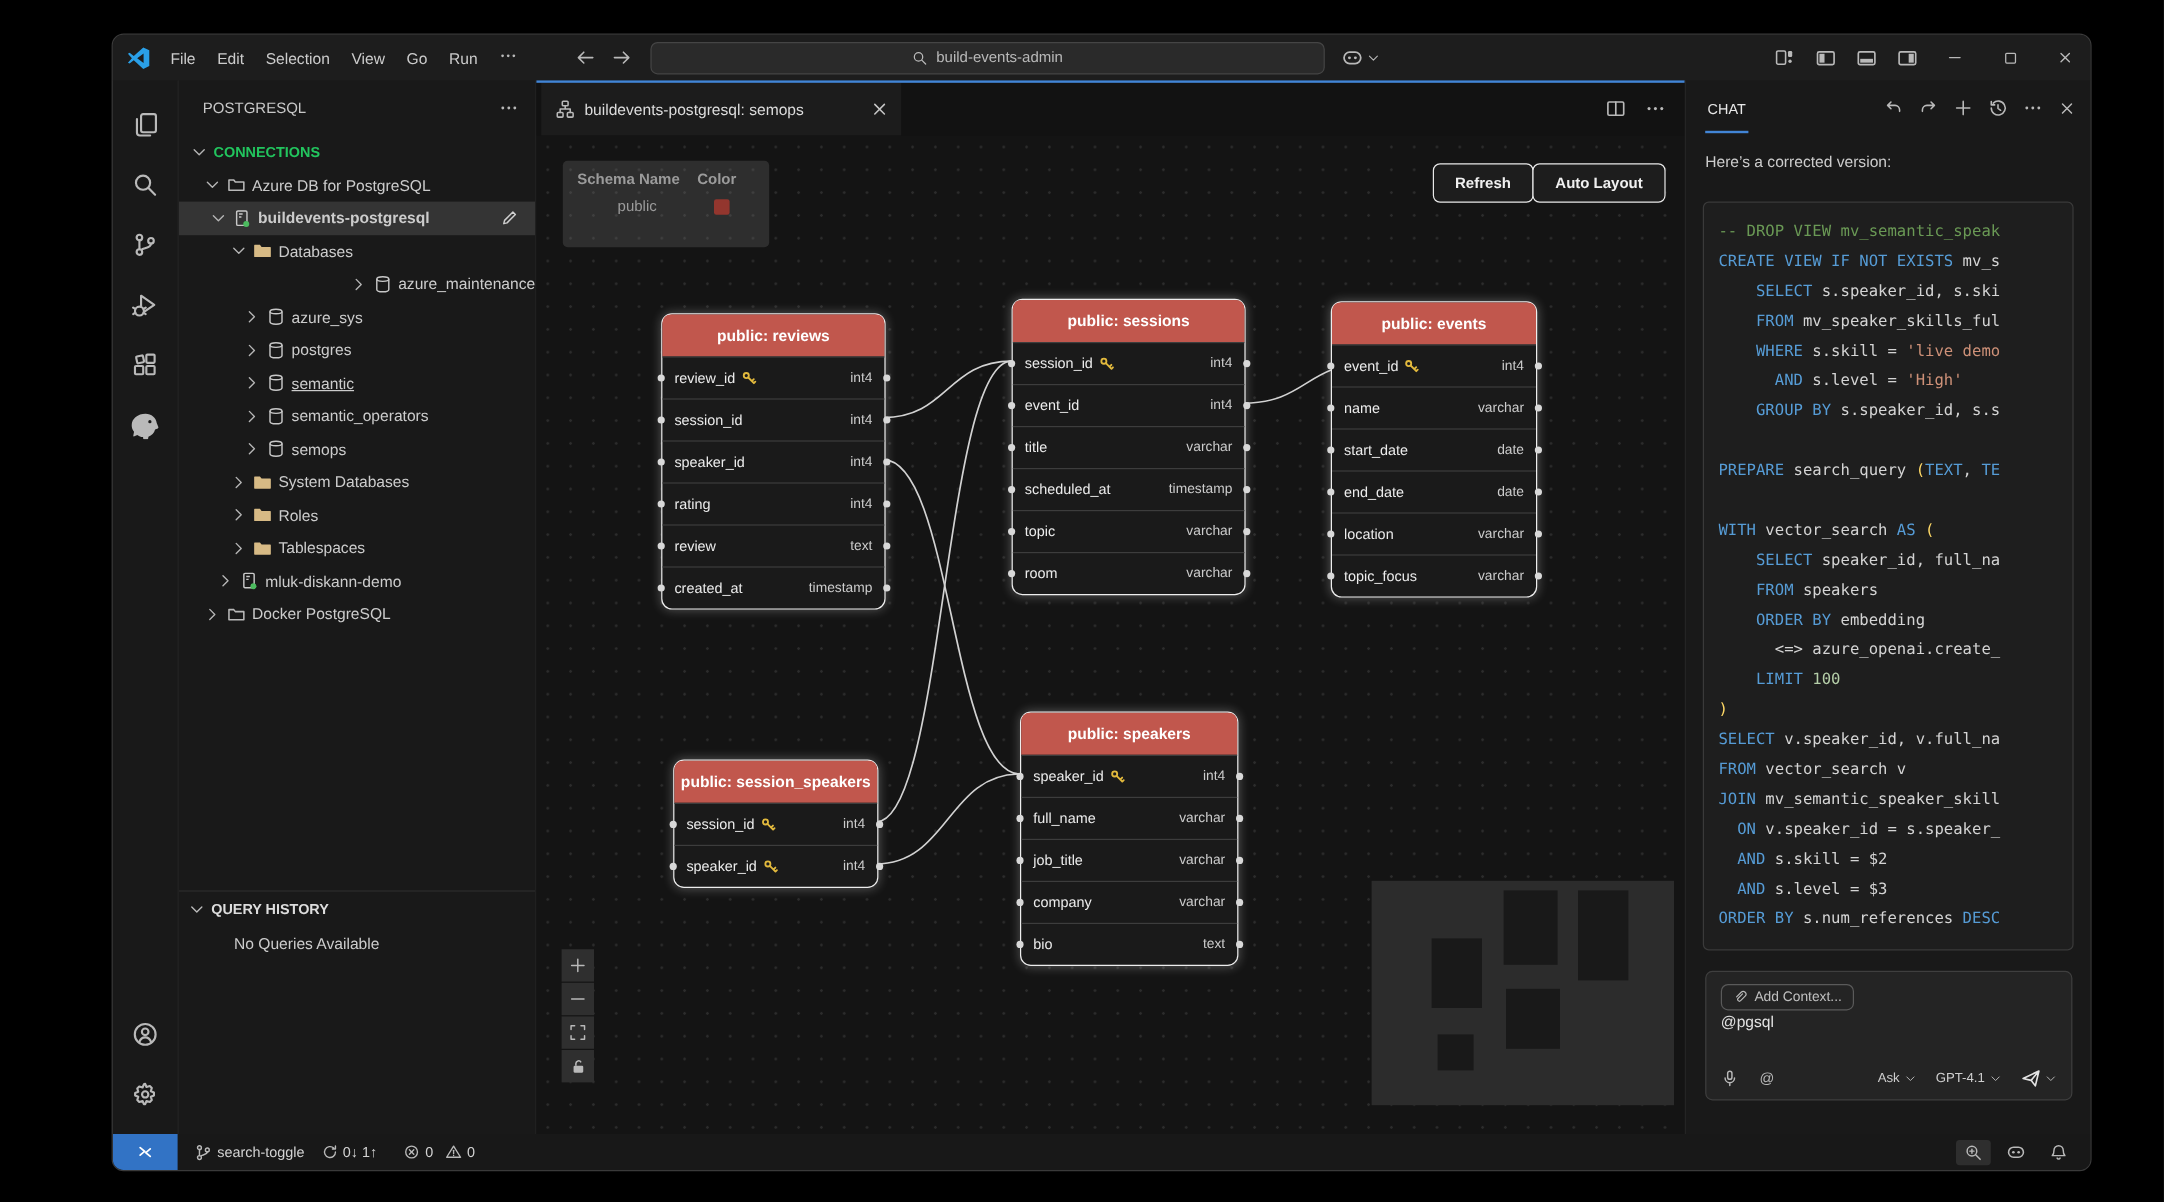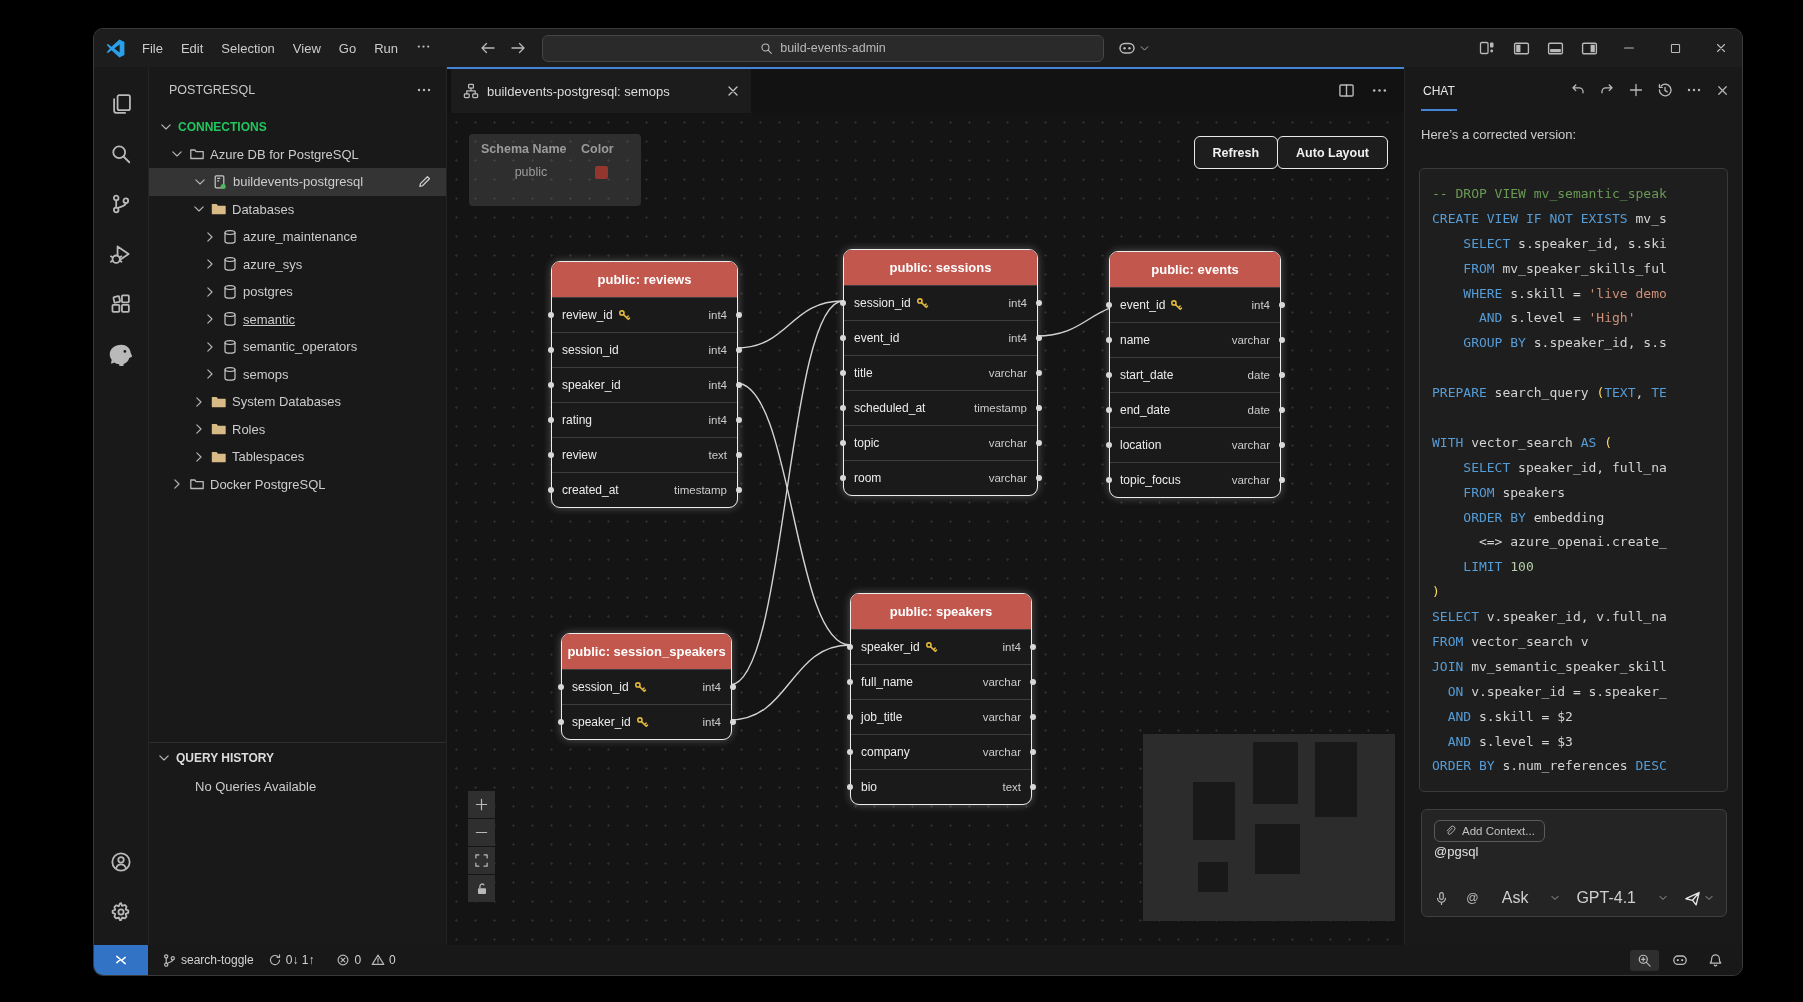--- a/index.html
+++ b/index.html
@@ -97,21 +97,21 @@
              height:624px;box-sizing:border-box;overflow:hidden;
              font-family:"DejaVu Sans Mono",monospace;font-size:13px}
   .cl{height:24.9px;line-height:24.9px;white-space:pre;overflow:hidden}
   .tk-k{color:#569cd6}.tk-c{color:#6a9955}.tk-s{color:#ce9178}.tk-n{color:#b5cea8}.tk-p{color:#ffd966}.tk-t{color:#d4d4d4}
   .chat-input{position:absolute;left:16px;right:15px;bottom:28px;height:108px;background:#242424;
               border:1px solid #3f3f3f;border-radius:6px;padding:10px 12px;box-sizing:border-box}
   .ctx-chip{display:inline-flex;align-items:center;gap:6px;border:1px solid #5a5a5a;border-radius:6px;
             padding:4px 9px;font-size:11.5px;color:#c0c0c0}
   .chat-val{margin-top:2px;font-size:13px;color:#e2e2e2}
   .ci-row{position:absolute;left:12px;right:12px;bottom:9px;display:flex;align-items:center;gap:16px;color:#c9c9c9}
-  .ci-dd{display:flex;align-items:center;gap:22px;font-size:16px;color:#cfcfcf}
+  .ci-dd{display:flex;align-items:center;gap:4px;font-size:11px;color:#cfcfcf}
 
   
   .statusbar{height:30px;background:#181818;display:flex;align-items:center;font-size:12px;color:#d3d3d3;flex:none}
   .remote{width:54px;height:100%;background:var(--remote);color:#fff;display:flex;align-items:center;justify-content:center}
   .sb-item{display:flex;align-items:center;gap:4px;margin-left:14px}
   .sb-right{margin-left:auto;display:flex;align-items:center;gap:6px;padding-right:12px}
   .sb-icbtn{padding:3px 7px;display:flex;align-items:center;border-radius:3px}
   .sb-icbtn.hl{background:#2e2e2e}
 </style>
 </head>
@@ -336,21 +336,21 @@
                 <path d="M3.2 5.5 8 10.3l4.8-4.8"></path>
               </svg>
             </span>
             <span class="ic ticon" style="width: 16px; height: 16px;">
               <svg viewBox="0 0 16 16" fill="none" stroke="currentColor" stroke-width="1.3" stroke-linecap="round" stroke-linejoin="round">
                 <path d="M1.8 4h4l1.3 1.7h7.1v6.8H1.8zM1.8 4v8.5"></path>
               </svg>
             </span>
             <span>Azure DB for PostgreSQL</span>
           </div>
-          <div class="trow selected" style="padding-left: 44px;">
+          <div class="trow selected" style="padding-left: 26px; font-weight: bold;">
             <span class="ic chev" style="width: 14px; height: 14px;">
               <svg viewBox="0 0 16 16" fill="none" stroke="currentColor" stroke-width="1.3" stroke-linecap="round" stroke-linejoin="round">
                 <path d="M3.2 5.5 8 10.3l4.8-4.8"></path>
               </svg>
             </span>
             <span class="ic ticon" style="width: 16px; height: 16px;">
               <svg viewBox="0 0 16 16" fill="none" stroke="#c8c8c8" stroke-width="1.2">
                 <rect x="3.2" y="1.8" width="8.6" height="12" rx="1"></rect>
                 <path d="M5.2 4.4h3M5.2 6.8h2"></path>
                 <circle cx="11.2" cy="12.6" r="2.5" fill="#4cbb5f" stroke="none"></circle>
@@ -369,21 +369,21 @@
                 <path d="M3.2 5.5 8 10.3l4.8-4.8"></path>
               </svg>
             </span>
             <span class="ic ticon" style="width: 16px; height: 16px;">
               <svg viewBox="0 0 16 16">
                 <path fill="#d7ba85" d="M1.3 3h4.3l1.4 1.8h7.2c.3 0 .5.2.5.5v7.4c0 .3-.2.5-.5.5H1.3c-.3 0-.5-.2-.5-.5V3.5c0-.3.2-.5.5-.5z"></path>
               </svg>
             </span>
             <span>Databases</span>
           </div>
-          <div class="trow" style="padding-left: 54px;">
+          <div class="trow" style="padding-left: 54px; justify-content: flex-end;">
             <span class="ic chev" style="width: 14px; height: 14px;">
               <svg viewBox="0 0 16 16" fill="none" stroke="currentColor" stroke-width="1.3" stroke-linecap="round" stroke-linejoin="round">
                 <path d="M5.5 3.2 10.3 8l-4.8 4.8"></path>
               </svg>
             </span>
             <span class="ic ticon" style="width: 16px; height: 16px;">
               <svg viewBox="0 0 16 16" fill="none" stroke="#c8c8c8" stroke-width="1.2">
                 <ellipse cx="8" cy="3.6" rx="5" ry="1.9"></ellipse>
                 <path d="M3 3.6v8.6c0 1.1 2.2 2 5 2s5-.9 5-2V3.6"></path>
               </svg>
@@ -491,20 +491,35 @@
               <svg viewBox="0 0 16 16" fill="none" stroke="currentColor" stroke-width="1.3" stroke-linecap="round" stroke-linejoin="round">
                 <path d="M5.5 3.2 10.3 8l-4.8 4.8"></path>
               </svg>
             </span>
             <span class="ic ticon" style="width: 16px; height: 16px;">
               <svg viewBox="0 0 16 16">
                 <path fill="#d7ba85" d="M1.3 3h4.3l1.4 1.8h7.2c.3 0 .5.2.5.5v7.4c0 .3-.2.5-.5.5H1.3c-.3 0-.5-.2-.5-.5V3.5c0-.3.2-.5.5-.5z"></path>
               </svg>
             </span>
             <span>Tablespaces</span>
+          </div>
+          <div class="trow" style="padding-left: 32px;">
+            <span class="ic chev" style="width: 14px; height: 14px;">
+              <svg viewBox="0 0 16 16" fill="none" stroke="currentColor" stroke-width="1.3" stroke-linecap="round" stroke-linejoin="round">
+                <path d="M5.5 3.2 10.3 8l-4.8 4.8"></path>
+              </svg>
+            </span>
+            <span class="ic ticon" style="width: 16px; height: 16px;">
+              <svg viewBox="0 0 16 16" fill="none" stroke="#c8c8c8" stroke-width="1.2">
+                <rect x="3.2" y="1.8" width="8.6" height="12" rx="1"></rect>
+                <path d="M5.2 4.4h3M5.2 6.8h2"></path>
+                <circle cx="11.2" cy="12.6" r="2.5" fill="#4cbb5f" stroke="none"></circle>
+              </svg>
+            </span>
+            <span>mluk-diskann-demo</span>
           </div>
           <div class="trow" style="padding-left: 21px;">
             <span class="ic chev" style="width: 14px; height: 14px;">
               <svg viewBox="0 0 16 16" fill="none" stroke="currentColor" stroke-width="1.3" stroke-linecap="round" stroke-linejoin="round">
                 <path d="M5.5 3.2 10.3 8l-4.8 4.8"></path>
               </svg>
             </span>
             <span class="ic ticon" style="width: 16px; height: 16px;">
               <svg viewBox="0 0 16 16" fill="none" stroke="currentColor" stroke-width="1.3" stroke-linecap="round" stroke-linejoin="round">
                 <path d="M1.8 4h4l1.3 1.7h7.1v6.8H1.8zM1.8 4v8.5"></path>

